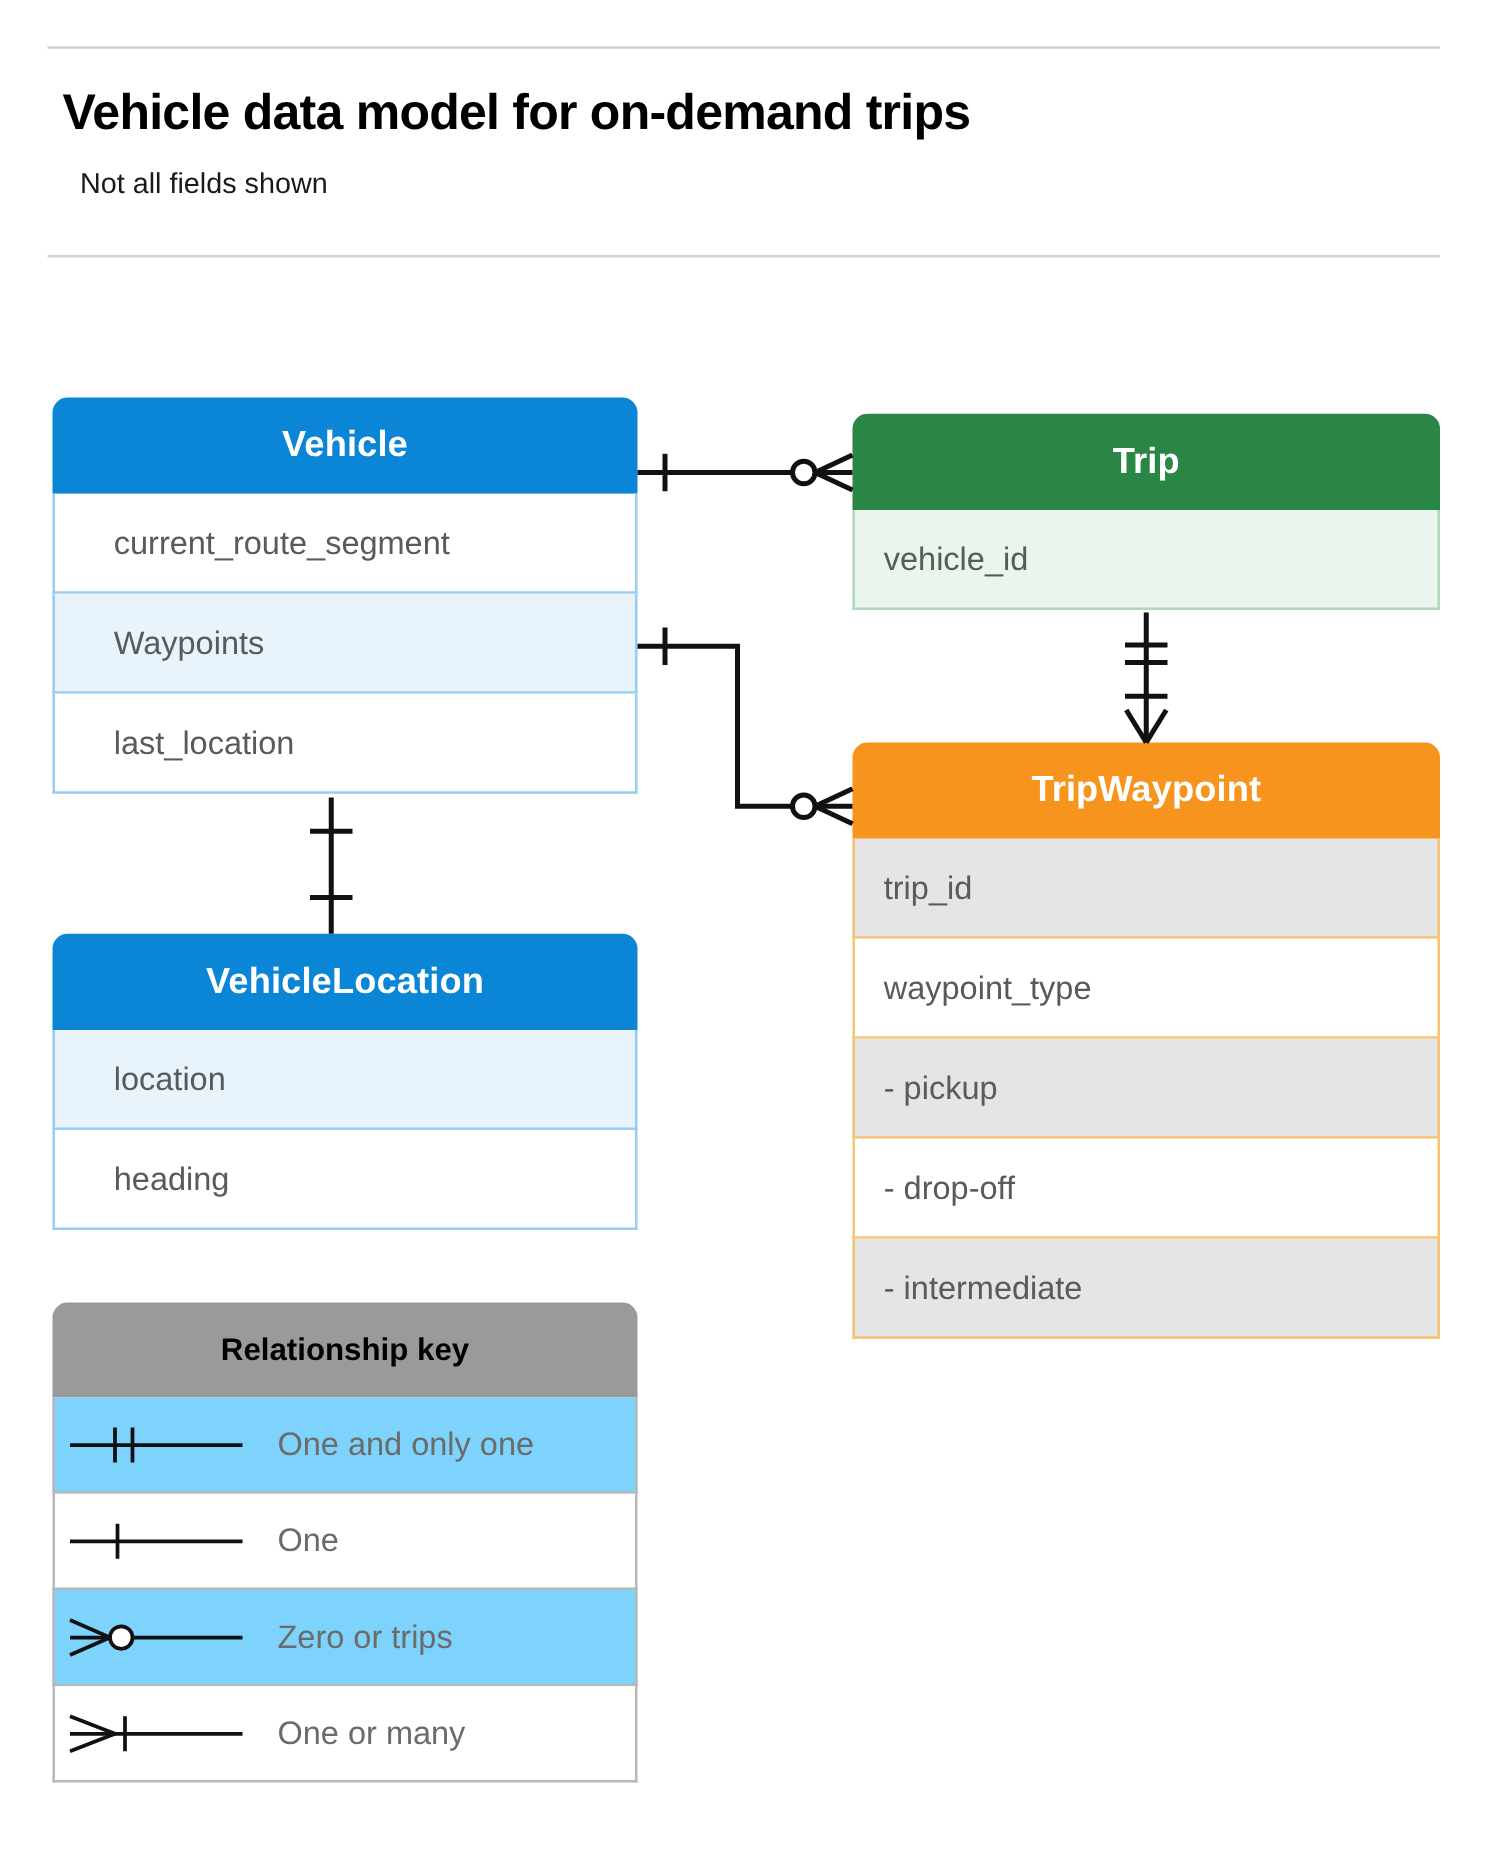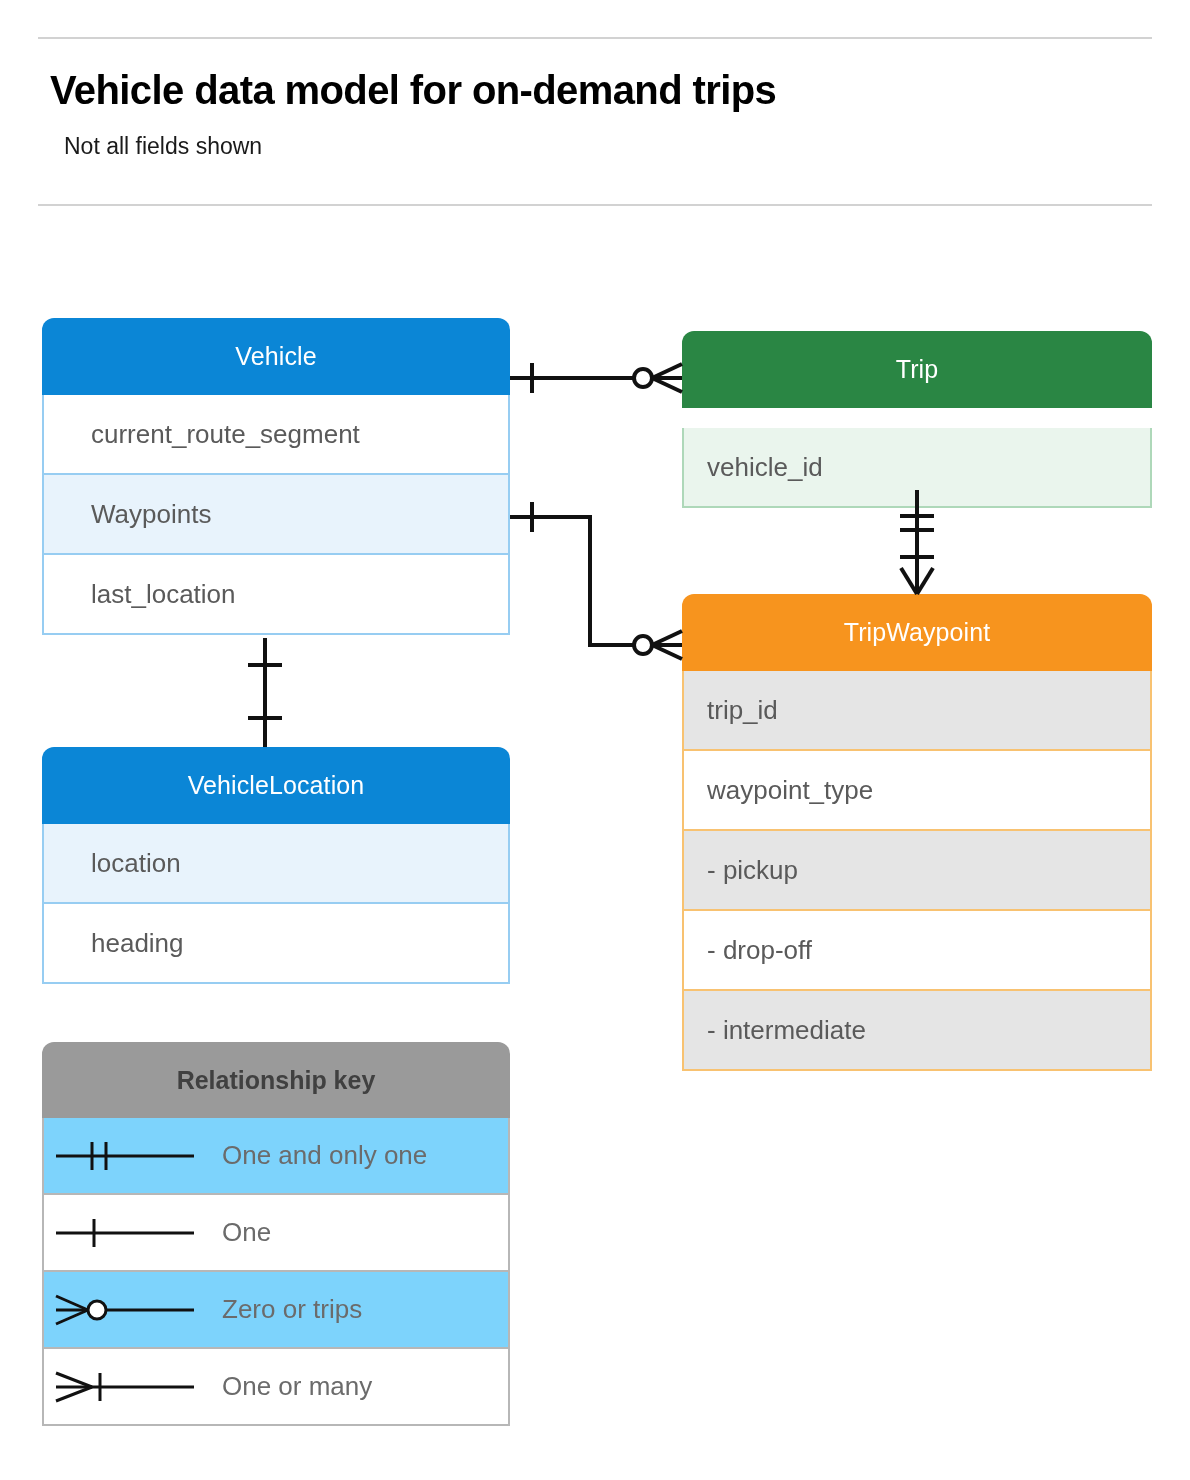--- a/index.html
+++ b/index.html
@@ -40,22 +40,22 @@
   }
 
   
   .entity {
     position: absolute;
   }
   .entity .ent-header {
     height: 77px;
     border-radius: 12px 12px 0 0;
     color: #ffffff;
-    font-size: 25px;
-    font-weight: normal;
+    font-size: 29px;
+    font-weight: bold;
     display: flex;
     align-items: center;
     justify-content: center;
     letter-spacing: 0.1px;
   }
   .entity .ent-row {
     height: 80px;
     display: flex;
     align-items: center;
     padding-left: 23px;
@@ -70,21 +70,21 @@
   .entity .ent-row:first-of-type { border-top-width: 2px; }
 
   
   .theme-blue .ent-header { background: #0b86d6; }
   .theme-blue .ent-row { border-color: #97cdf2; background: #ffffff; padding-left: 47px; }
   .theme-blue .ent-row.hl { background: #e8f3fc; }
 
   
   .theme-green .ent-header { background: #2a8644; }
   .theme-green .ent-row { border-color: #aed8b9; background: #ffffff; }
-  .theme-green .ent-row.hl { background: #eaf5ed; margin-top: 20px; }
+  .theme-green .ent-row.hl { background: #eaf5ed; }
 
   
   .theme-orange .ent-header { background: #f7941e; }
   .theme-orange .ent-row { border-color: #f8c271; background: #ffffff; }
   .theme-orange .ent-row.hl { background: #e5e5e5; }
 
   
   #entity-vehicle          { left: 42px;  top: 318px; width: 468px; }
   #entity-trip             { left: 682px; top: 331px; width: 470px; }
   #entity-tripwaypoint     { left: 682px; top: 594px; width: 470px; }
@@ -92,21 +92,21 @@
 
   
   #legend {
     position: absolute;
     left: 42px; top: 1042px; width: 468px;
   }
   #legend .legend-header {
     height: 76px;
     background: #9a9a9a;
     border-radius: 12px 12px 0 0;
-    color: #404040;
+    color: #000000;
     font-size: 25px;
     font-weight: bold;
     display: flex;
     align-items: center;
     justify-content: center;
   }
   #legend .legend-row {
     height: 77px;
     display: flex;
     align-items: center;

